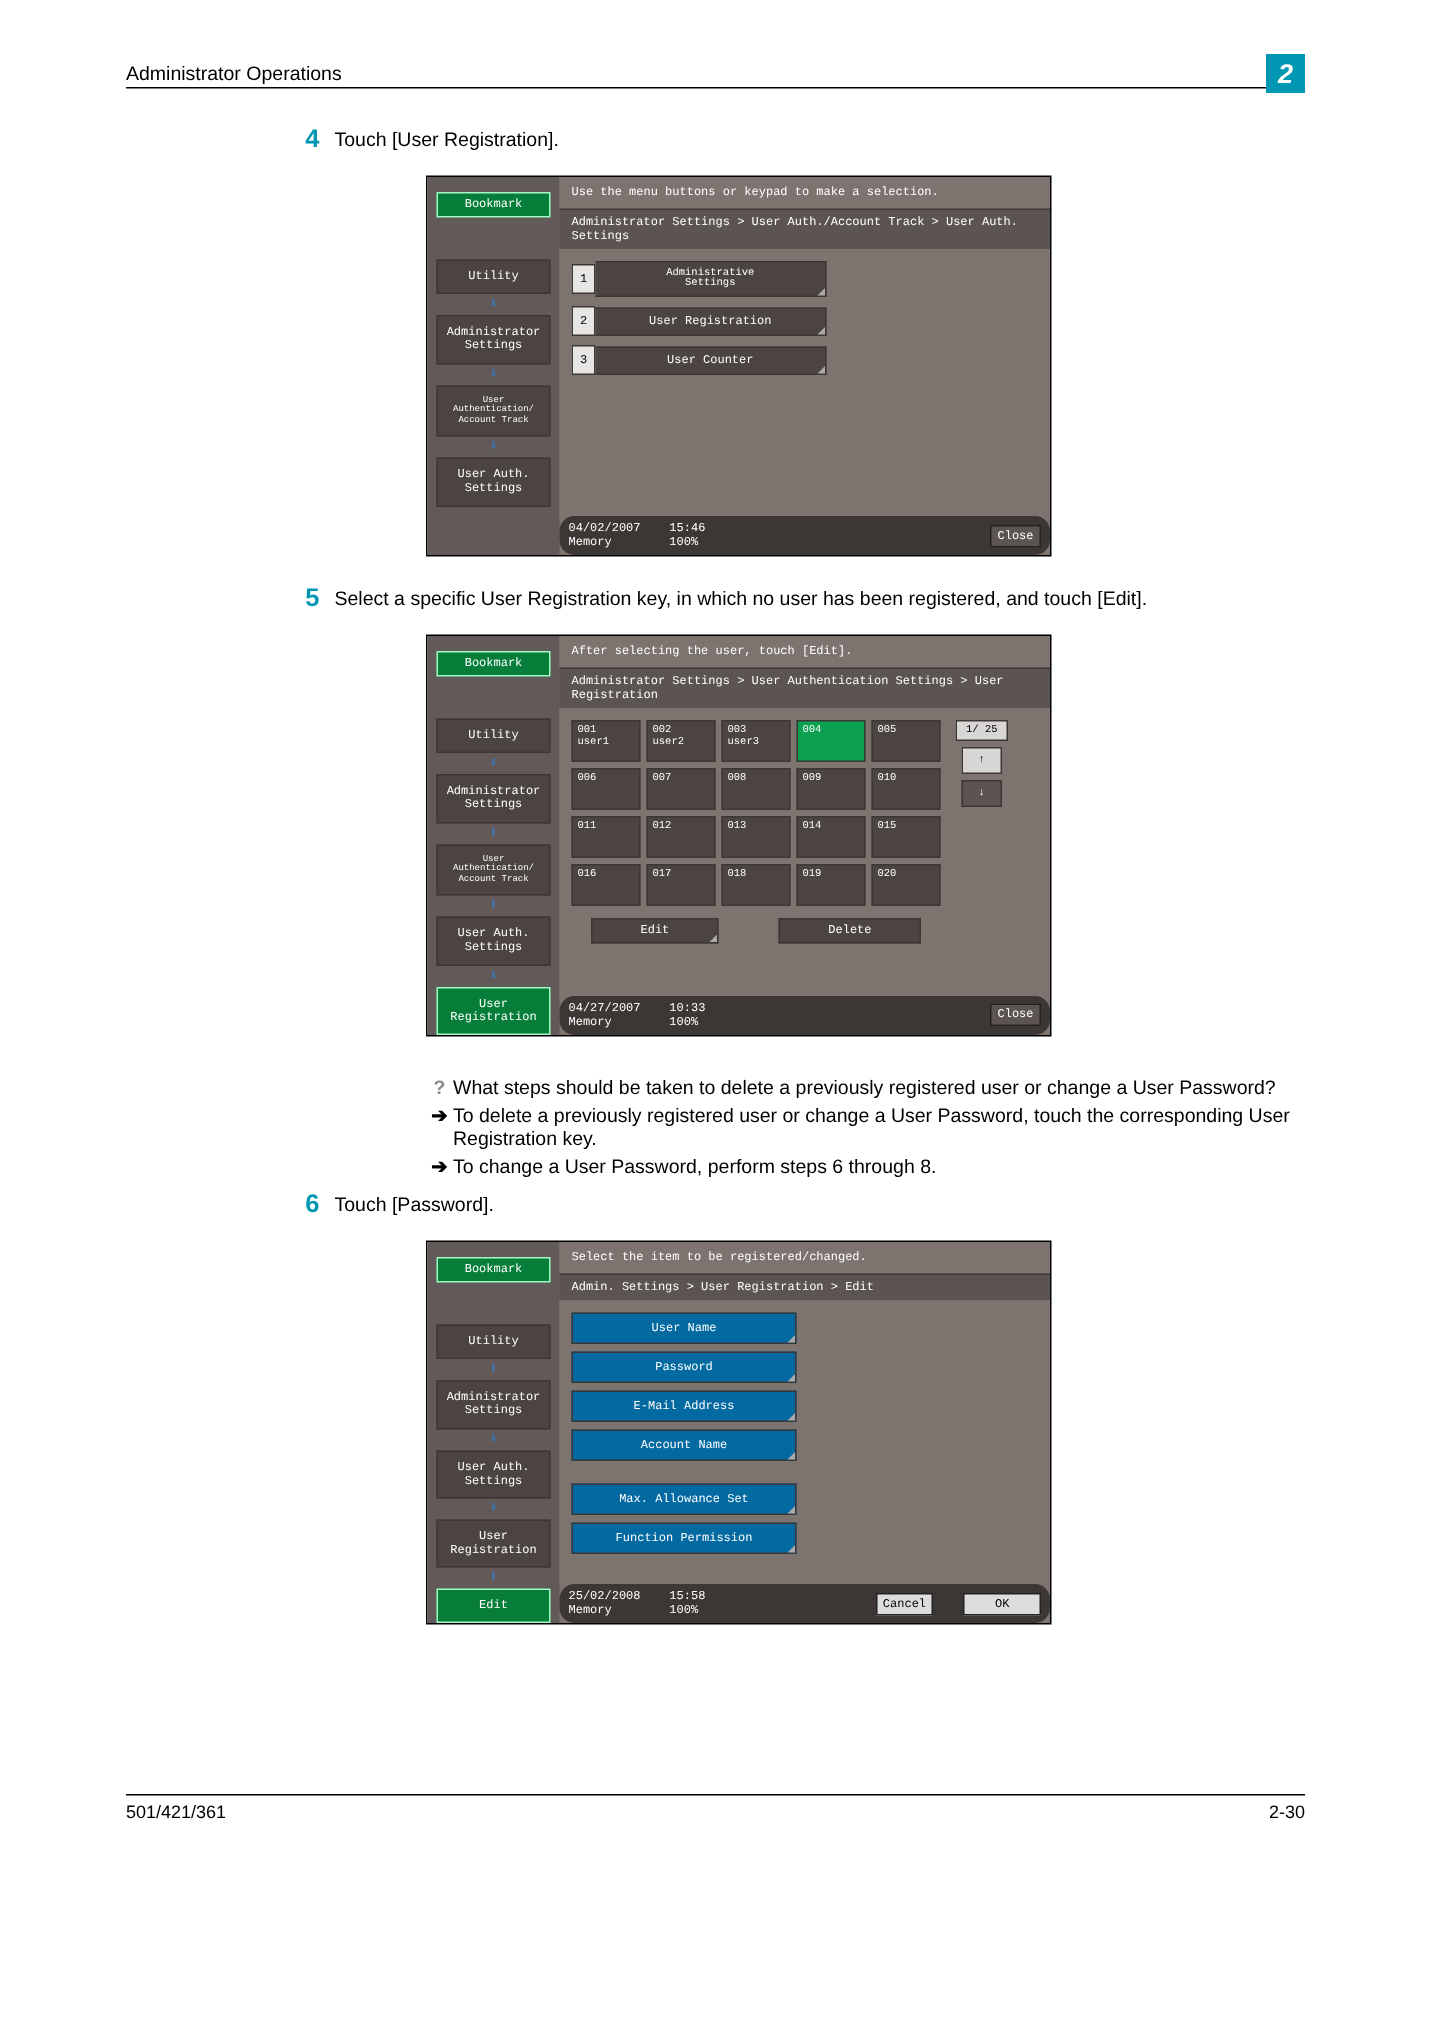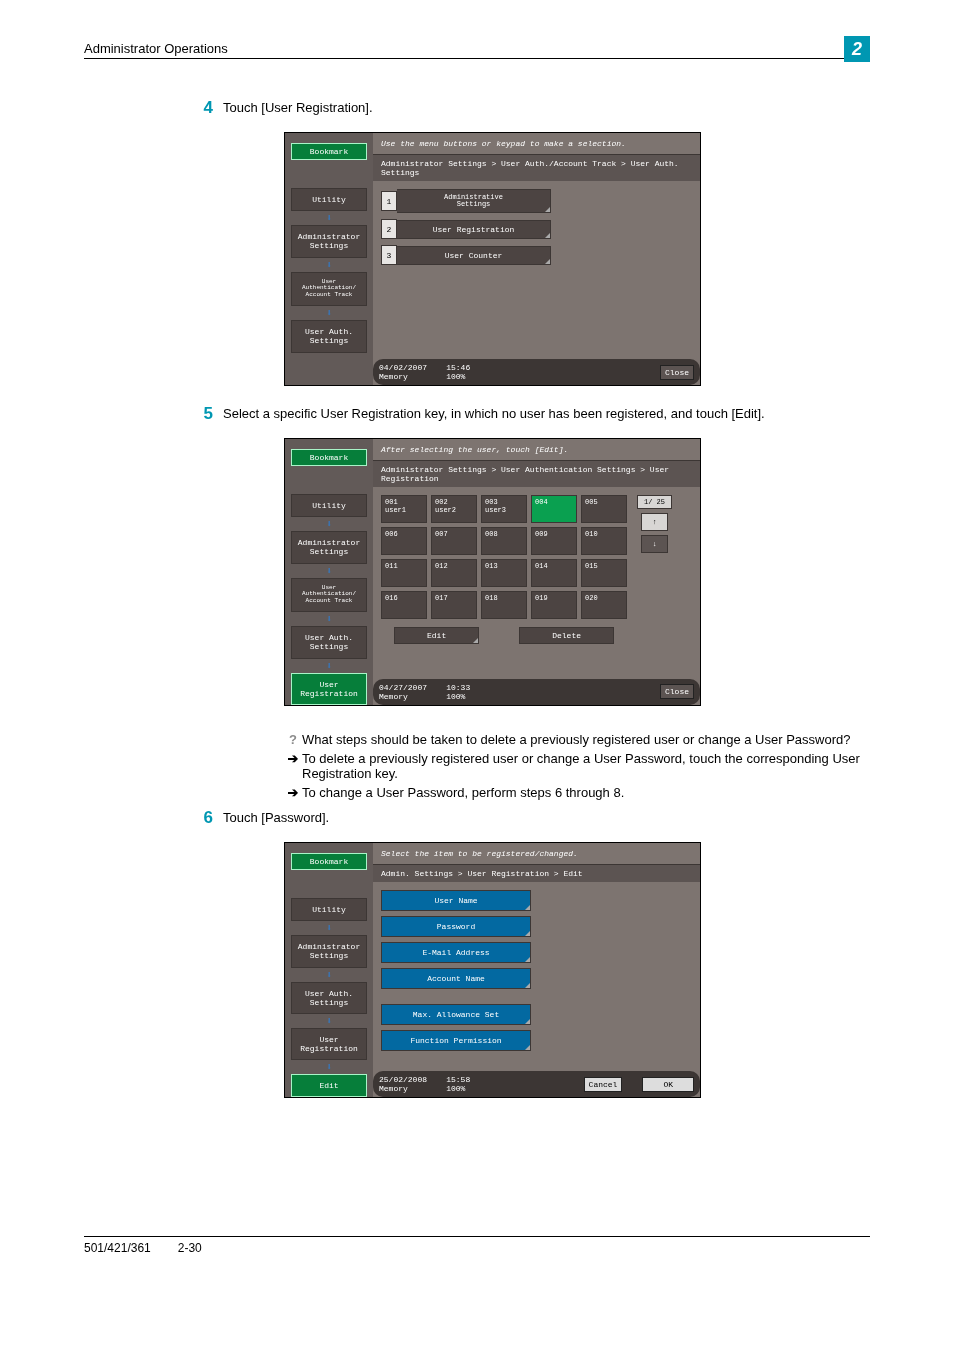--- a/index.html
+++ b/index.html
@@ -1,32 +1,32 @@
 <!DOCTYPE html>
 <html><head>
 <meta charset="utf-8">
 <style>
 body { margin:0; font-family:Arial,Helvetica,sans-serif; background:#fff; color:#000; font-size:13px; width:954px; }
 .page-wrap { padding:36px 84px 30px 84px; }
-.header-line { display:flex; justify-content:space-between; align-items:flex-end; border-bottom:1px solid #000; margin-bottom:39px; padding-bottom:2px; }
+.header-line { display:flex; justify-content:space-between; align-items:flex-end; border-bottom:1px solid #000; margin-bottom:24px; padding-bottom:2px; }
 .header-line .title { font-size:13px; }
 .chap-badge { width:26px; height:26px; background:#0097b2; color:#fff; font-weight:bold; font-size:18px; display:flex; align-items:center; justify-content:center; font-style:italic; margin-bottom:-6px; }
 
 .step-row { display:flex; margin-bottom:8px; }
 .step-num { width:30px; text-align:right; font-size:17px; font-weight:bold; color:#0097b2; padding-right:10px; flex-shrink:0; }
 .step-body { flex:1; padding-top:2px; }
 .instr { margin-left:99px; margin-bottom:8px; }
 
 .screenshot { margin:6px auto 18px 200px; border:1px solid #000; display:inline-block; }
 
 
 .ss { display:flex; background:#7d7470; font-family:"Courier New",monospace; font-size:9px; color:#fff; }
 .ss-side { width:88px; background:#625a58; display:flex; flex-direction:column; }
 .ss-main { flex:1; display:flex; flex-direction:column; }
-.ss-top { background:#7d7470; border-bottom:1px solid #3c3634; padding:6px 8px; font-size:8px;font-style:italic; }
+.ss-top { background:#7d7470; border-bottom:1px solid #3c3634; padding:6px 8px; font-size:8px; }
 .ss-path { background:#5c5452; padding:4px 8px; font-size:8px; }
 .ss-content { flex:1; padding:8px; background:#7d7470; }
 .ss-bottom { display:flex; align-items:center; justify-content:space-between; background:#3c3634; padding:4px 6px; font-size:8px;border-radius:10px; }
 
 .side-bookmark { background:#067e3a; border:1px solid #a8f5c8; color:#fff; padding:3px 0; text-align:center; margin:10px 6px 16px 6px; font-size:8px; }
 .side-btn { background:#4c4442; border:1px solid #3c3634; text-align:center; padding:6px 2px; margin:0 6px 0 6px; font-size:8px; line-height:1.15; }
 .side-btn.green { background:#067e3a; border:1px solid #a8f5c8; }
 .side-arrow { text-align:center; color:#3b75b3; font-size:10px; margin:1px 0; }
 
 .menu-item { display:flex; align-items:center; margin-bottom:6px; width:170px; }
@@ -47,21 +47,21 @@
 .actrow { display:flex; justify-content:center; gap:40px; margin-top:8px; }
 .actbtn { background:#4c4442; border:1px solid #3c3634; padding:3px 32px; font-size:8px; position:relative; }
 
 .edit-btn { background:#0369a1; border:1px solid #3c3634; padding:5px 8px; font-size:8px; width:150px; text-align:center; position:relative; margin-bottom:5px; box-sizing:border-box; }
 
 .qa-block { margin-left:200px; margin-top:8px; margin-bottom:8px; }
 .qa-row { display:flex; align-items:flex-start; margin-bottom:4px; }
 .qa-ic { width:18px; flex-shrink:0; text-align:center; font-size:13px; color:#8c8c8c; font-weight:bold; }
 .qa-txt { flex:1; }
 
-.footer { margin-top:120px; border-top:1px solid #000; display:flex; justify-content:flex-start; padding-top:4px; font-size:12px;gap:27px; }
+.footer { margin-top:95px; border-top:1px solid #000; display:flex; justify-content:space-between; padding-top:4px; font-size:12px;gap:27px; }
 </style>
 </head>
 <body>
 
 <div class="page-wrap">
 
   <div class="header-line">
     <span class="title">Administrator Operations</span>
     <div class="chap-badge">2</div>
   </div>

